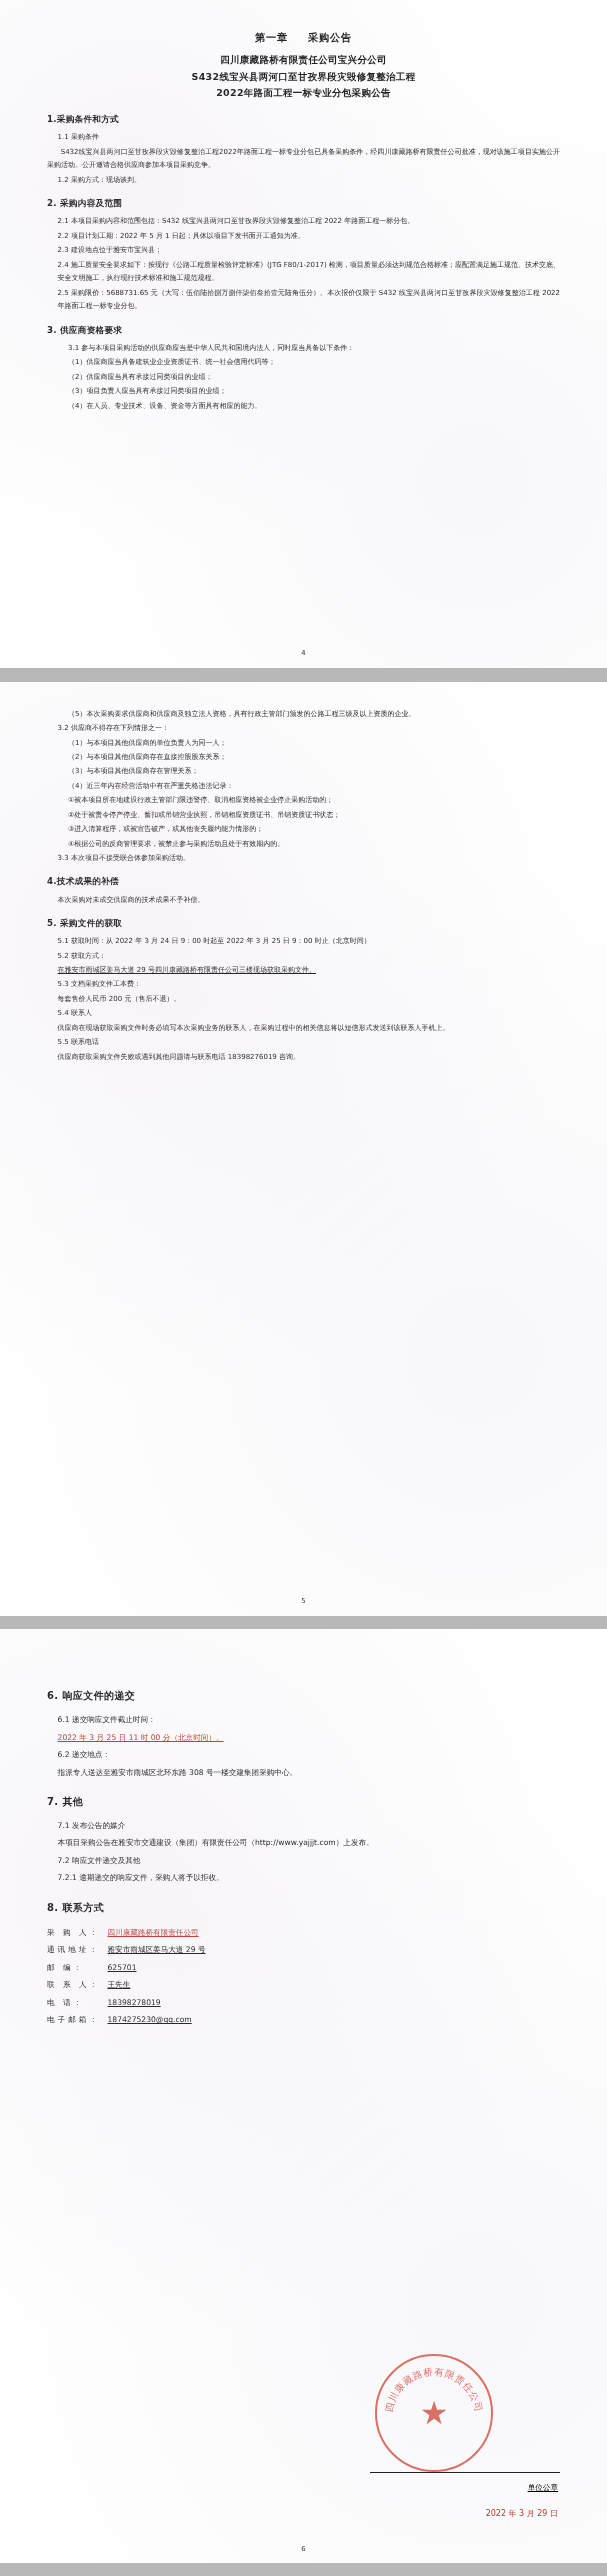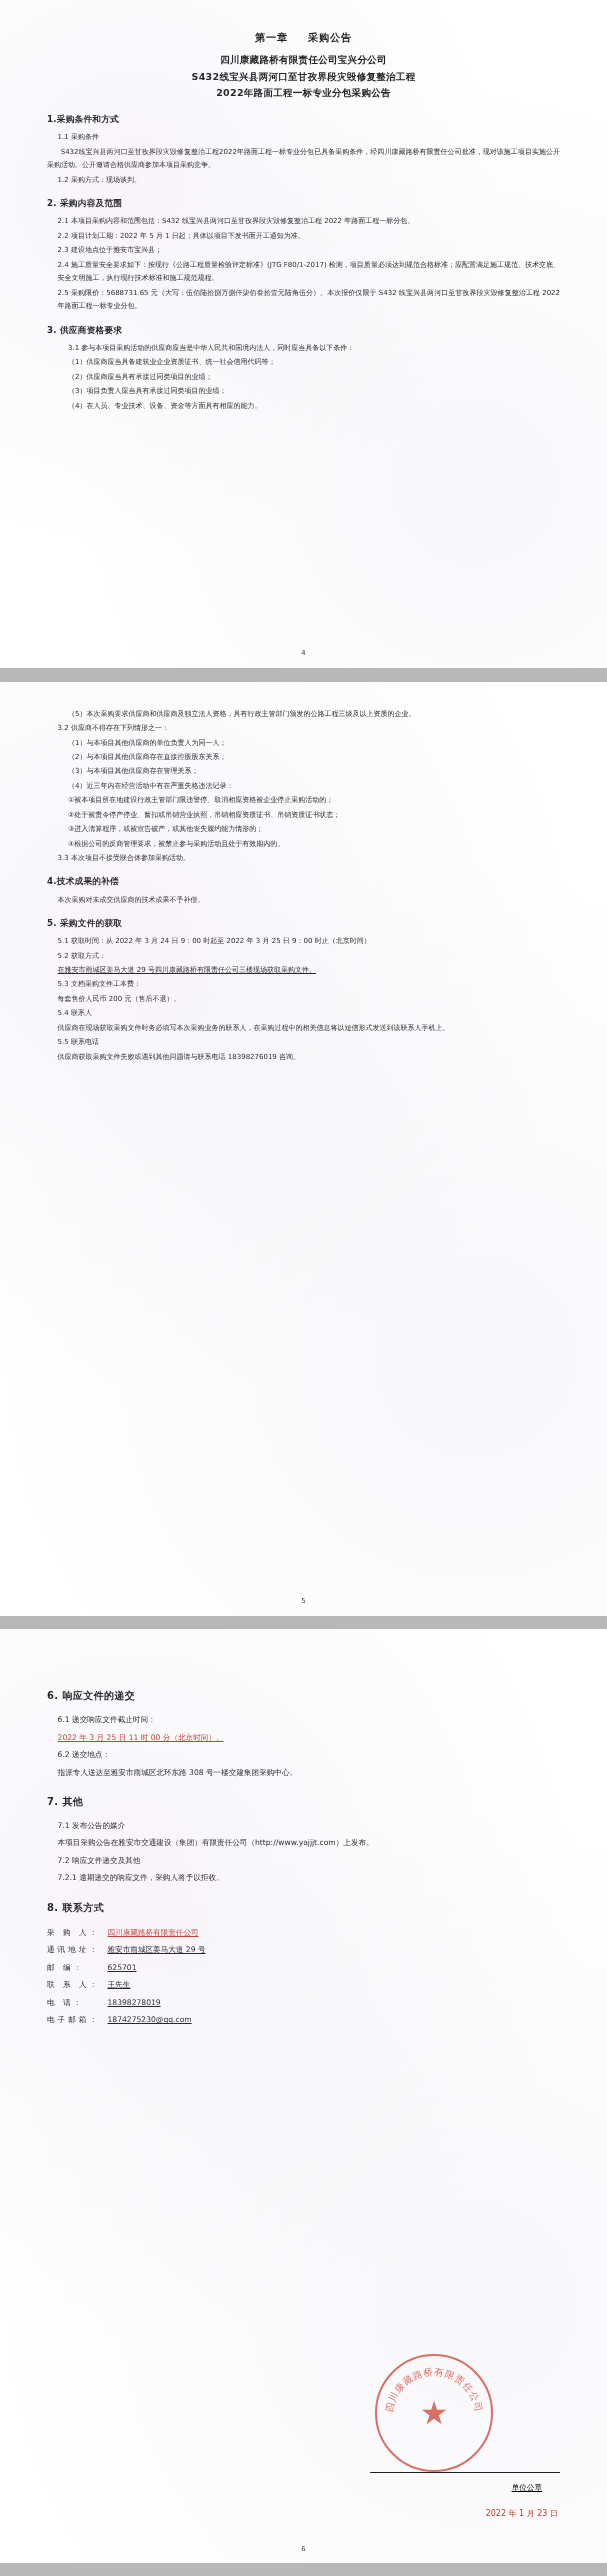--- a/index.html
+++ b/index.html
@@ -133,21 +133,21 @@
   }
   .sign-line {
     position: absolute;
     right: 47px;
     bottom: 90px;
     width: 190px;
     border-bottom: 0.8px solid #222;
   }
   .unit-label {
     position: absolute;
-    right: 65px;
+    right: 49px;
     bottom: 70px;
     font-size: 7.6px;
     text-decoration: underline;
   }
   .date-line {
     position: absolute;
     right: 49px;
     bottom: 44px;
     font-size: 8px;
     color: #c0392b;
@@ -284,19 +284,19 @@
         </defs>
         <text>
           <textPath href="#sealArc" startOffset="50%" text-anchor="middle">四川康藏路桥有限责任公司</textPath>
         </text>
       </svg>
       <div class="star">★</div>
     </div>
 
     <div class="sign-line"></div>
     <div class="unit-label">单位公章</div>
-    <div class="date-line">2022 年 1 月 23 日</div>
+    <div class="date-line">2022 年 3 月 29 日</div>
 
     <div class="pagenum">6</div>
   </div>
 
 </div>
 
 
 </body></html>

